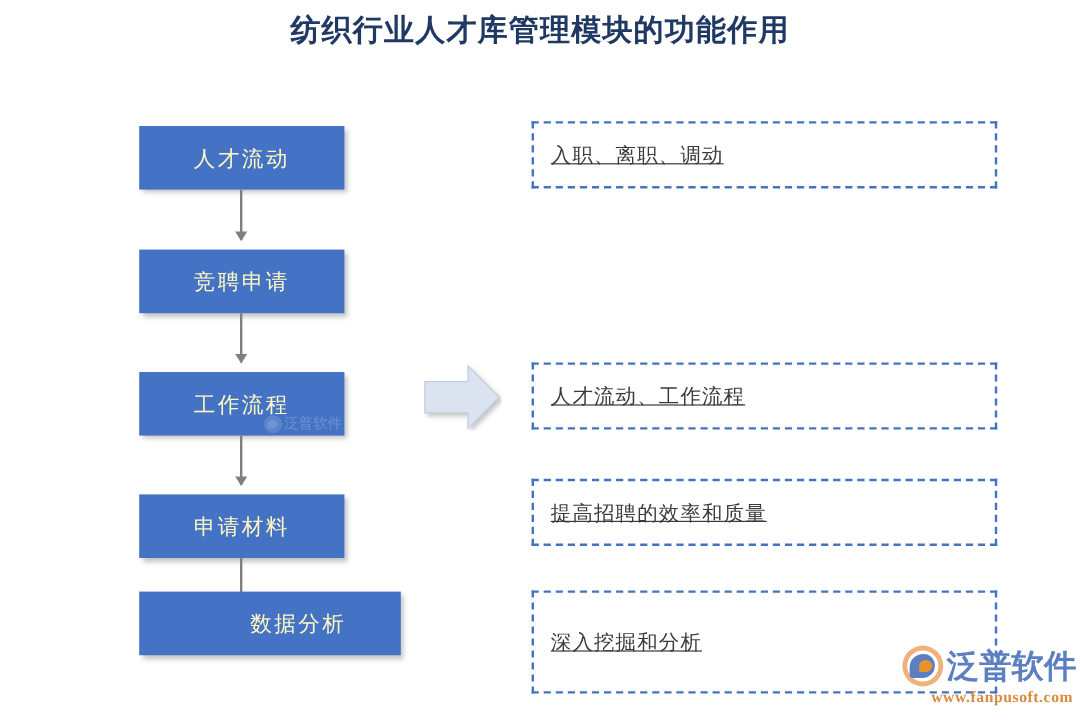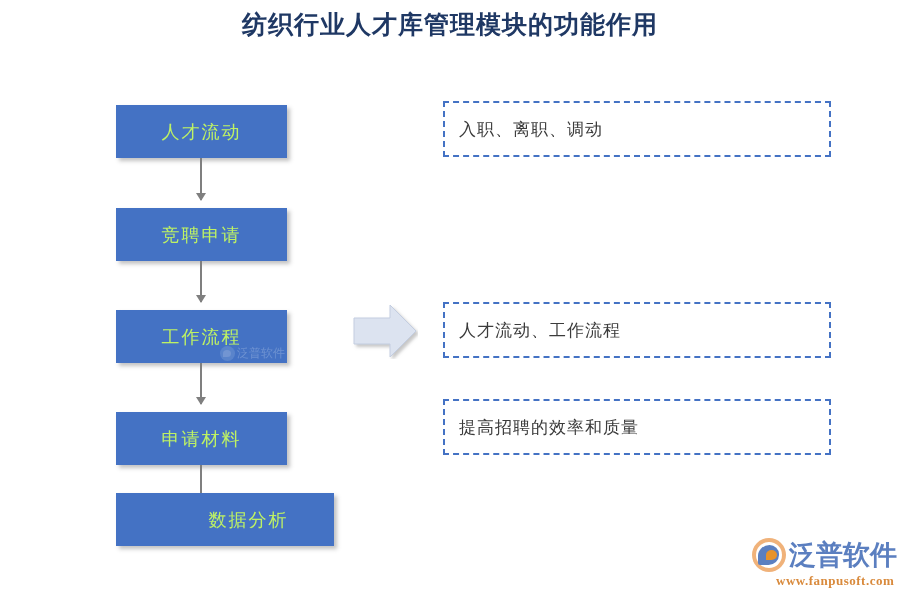--- a/index.html
+++ b/index.html
@@ -43,21 +43,21 @@
     width: 171px;
     height: 53px;
     background: #4472c4;
     box-shadow: 3px 3px 4px rgba(120,120,120,0.45);
     display: flex;
     align-items: center;
     justify-content: center;
     overflow: hidden;
   }
   .flow-box .flow-label {
-    color: #bef264;
+    color: #fef9c3;
     font-size: 18px;
     letter-spacing: 2px;
     font-family: Liberation Serif, serif;
     position: relative;
     z-index: 2;
   }
 
   .box-1 { top: 105px; }
   .box-2 { top: 208px; }
   .box-3 { top: 310px; }
@@ -140,20 +140,21 @@
     box-sizing: border-box;
     display: flex;
     align-items: center;
     padding-left: 14px;
   }
   .desc-box .desc-label {
     color: #3b3b3b;
     font-size: 17px;
     letter-spacing: 1px;
     font-family: "Liberation Serif", "DejaVu Serif", serif;
+    text-decoration: underline;
   }
 
   .desc-1 { top: 101px; height: 56px; }
   .desc-2 { top: 201px; height: 56px; }
   .desc-3 { top: 302px; height: 56px; }
   .desc-4 { top: 399px; height: 56px; }
   .desc-5 { top: 492px; height: 86px; }
 
   
   .corner-watermark {
@@ -287,20 +288,23 @@
 
 
   <div class="desc-box desc-3">
     <span class="desc-label">人才流动、工作流程</span>
   </div>
 
   <div class="desc-box desc-4">
     <span class="desc-label">提高招聘的效率和质量</span>
   </div>
 
+  <div class="desc-box desc-5">
+    <span class="desc-label">深入挖掘和分析</span>
+  </div>
 
   <div class="corner-watermark">
     <div class="cw-row">
       <span class="cw-mark">
         <span class="ring"></span>
         <span class="inner"></span>
         <span class="swirl"></span>
       </span>
       <span class="cw-name">泛普软件</span>
     </div>

